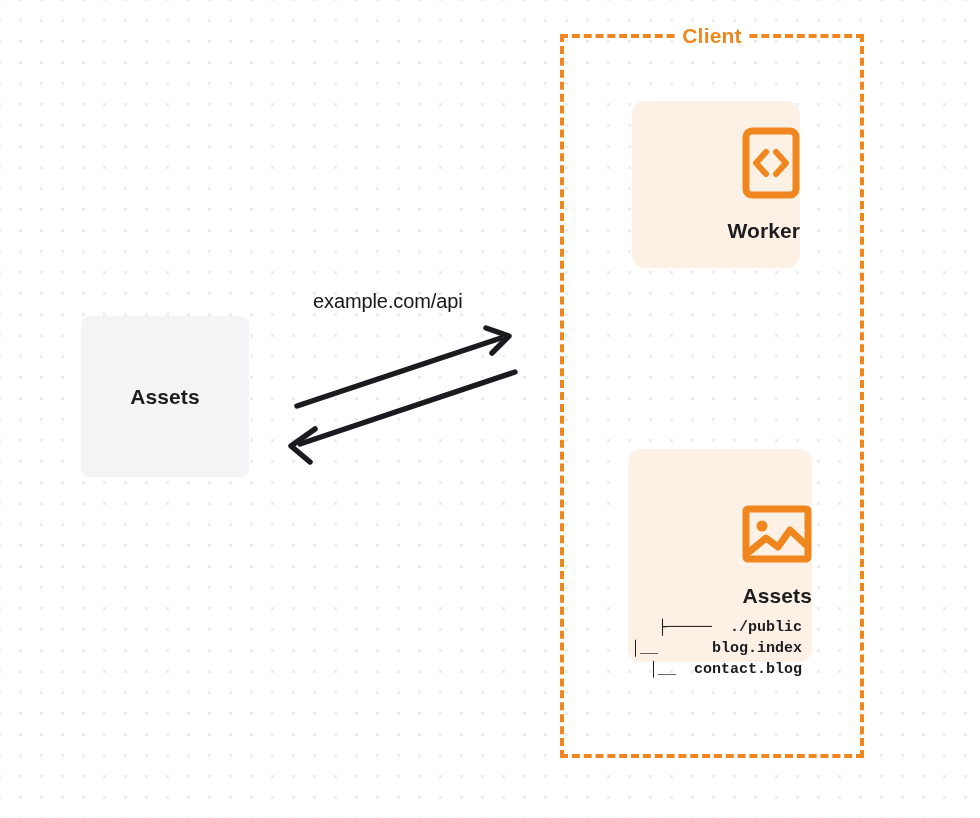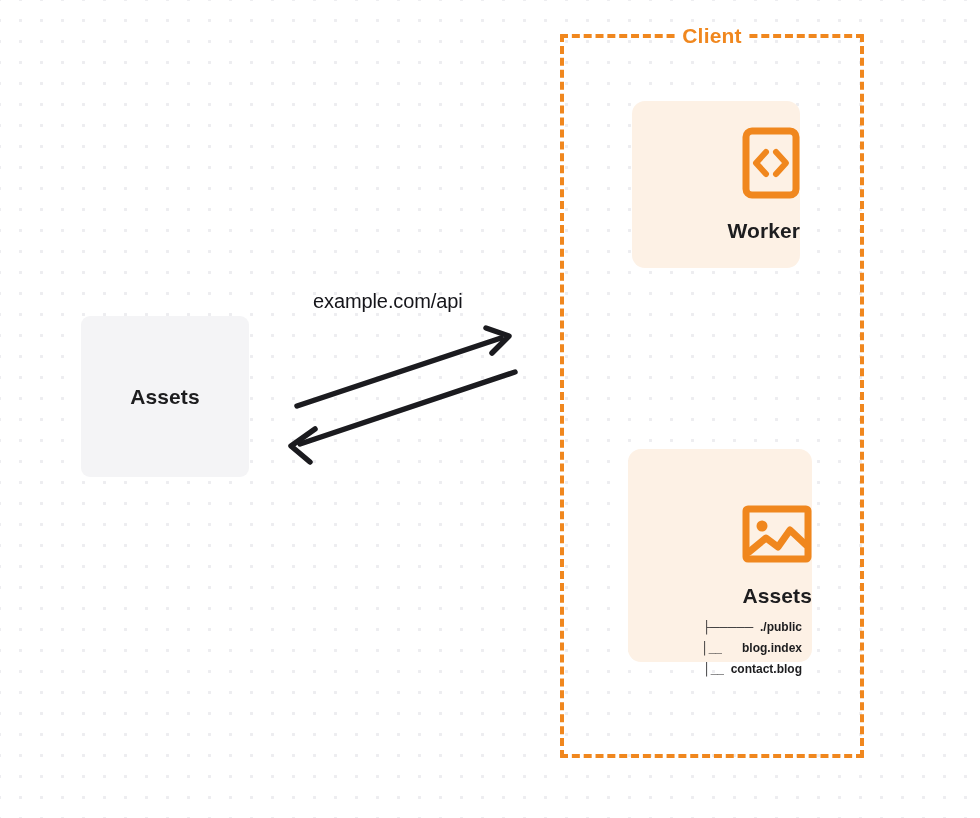--- a/index.html
+++ b/index.html
@@ -124,22 +124,22 @@
     color: #1d1d1f;
     letter-spacing: 0.1px;
   }
 
   
   #file-tree {
     position: absolute;
     left: 600px;
     top: 617px;
     width: 202px;
-    font-family: Liberation Sans, sans-serif;
-    font-size: 12px;
+    font-family: Liberation Mono, monospace;
+    font-size: 15px;
     font-weight: bold;
     color: #1d1d1f;
     line-height: 21px;
   }
   #file-tree .tree-row {
     display: block;
     text-align: right;
     white-space: pre;
     height: 21px;
   }

